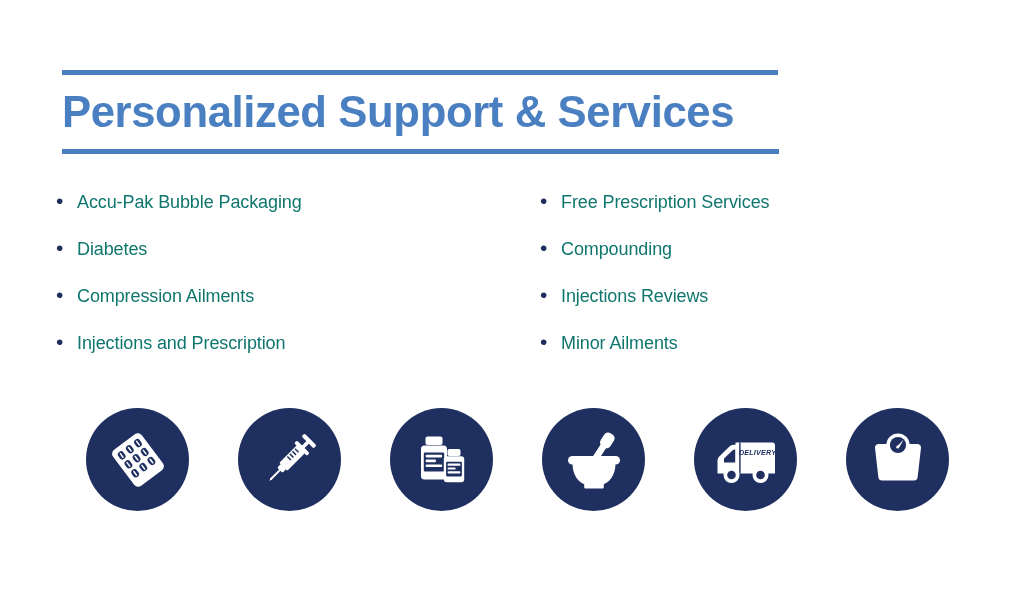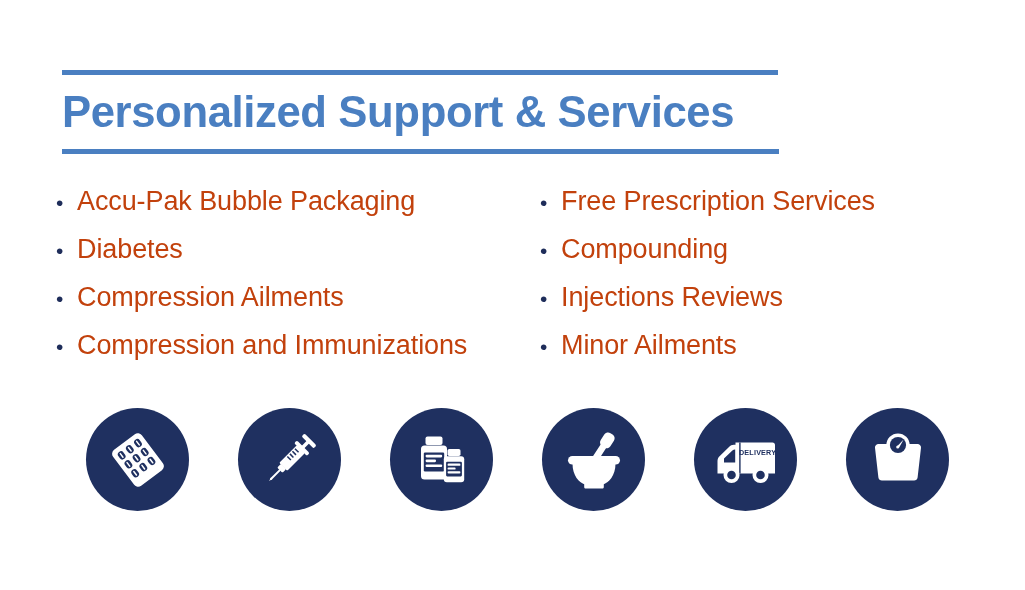--- a/index.html
+++ b/index.html
@@ -76,42 +76,43 @@
     white-space: nowrap;
   }
   .bullet {
     width: 21px;
     flex: 0 0 21px;
     font-size: 21px;
     color: #1e2d5a;
     line-height: 46px;
   }
   .item-label {
-    font-size: 27px;
-    color: #c2410c;
+    font-size: 18px;
+    color: #0f766e;
     letter-spacing: -0.1px;
   }
 
   
   .icon-row {
     position: absolute;
     left: 86px;
     top: 408px;
     display: flex;
     gap: 49px;
   }
   .icon-circle {
     width: 103px;
     height: 103px;
     border-radius: 50%;
     background: #1f3060;
     display: flex;
     align-items: center;
     justify-content: center;
     position: relative;
+    font-style: italic;
   }
   .icon-circle svg { display: block; }
 </style>
 </head>
 <body>
 
 <div id="slide">
 
   <div class="header-block">
     <div class="rule rule-top"></div>
@@ -129,21 +130,21 @@
       <li class="list-item">
         <span class="bullet">•</span>
         <span class="item-label">Diabetes</span>
       </li>
       <li class="list-item">
         <span class="bullet">•</span>
         <span class="item-label">Compression Ailments</span>
       </li>
       <li class="list-item">
         <span class="bullet">•</span>
-        <span class="item-label">Compression and Immunizations</span>
+        <span class="item-label">Injections and Prescription</span>
       </li>
     </ul>
 
     <ul class="list-col col-right">
       <li class="list-item">
         <span class="bullet">•</span>
         <span class="item-label">Free Prescription Services</span>
       </li>
       <li class="list-item">
         <span class="bullet">•</span>

